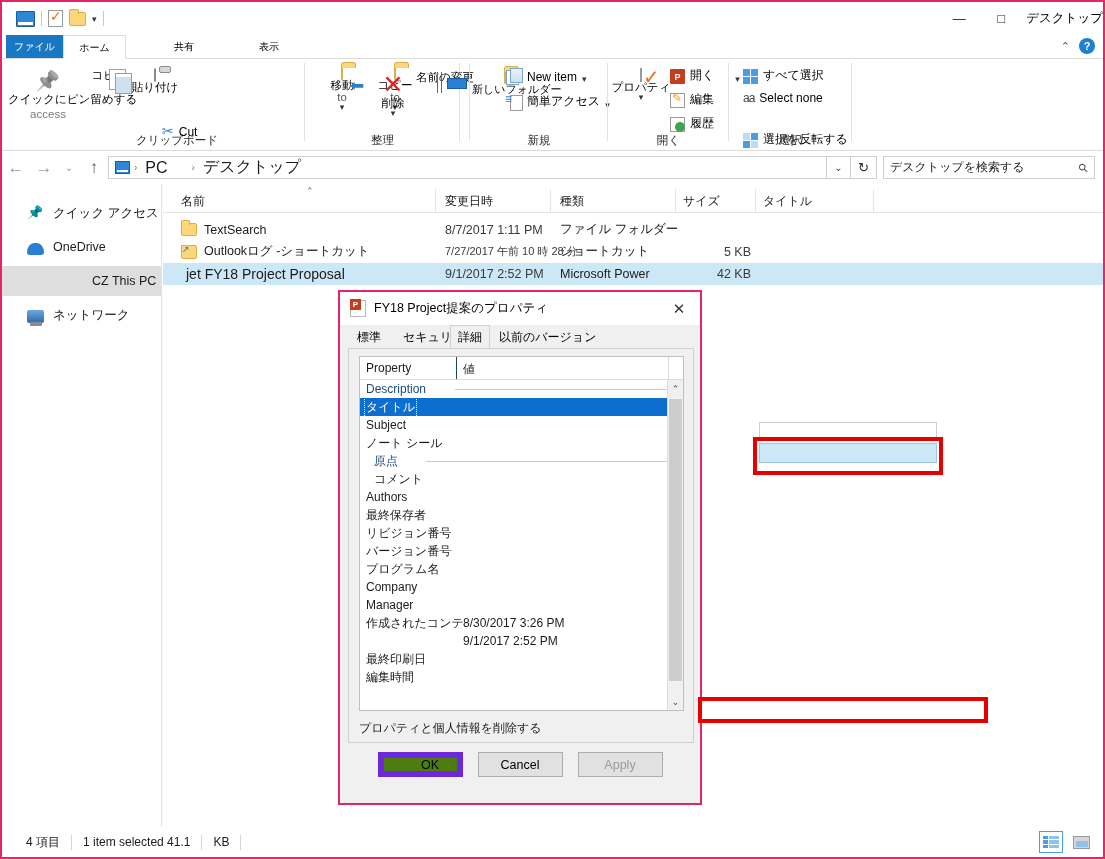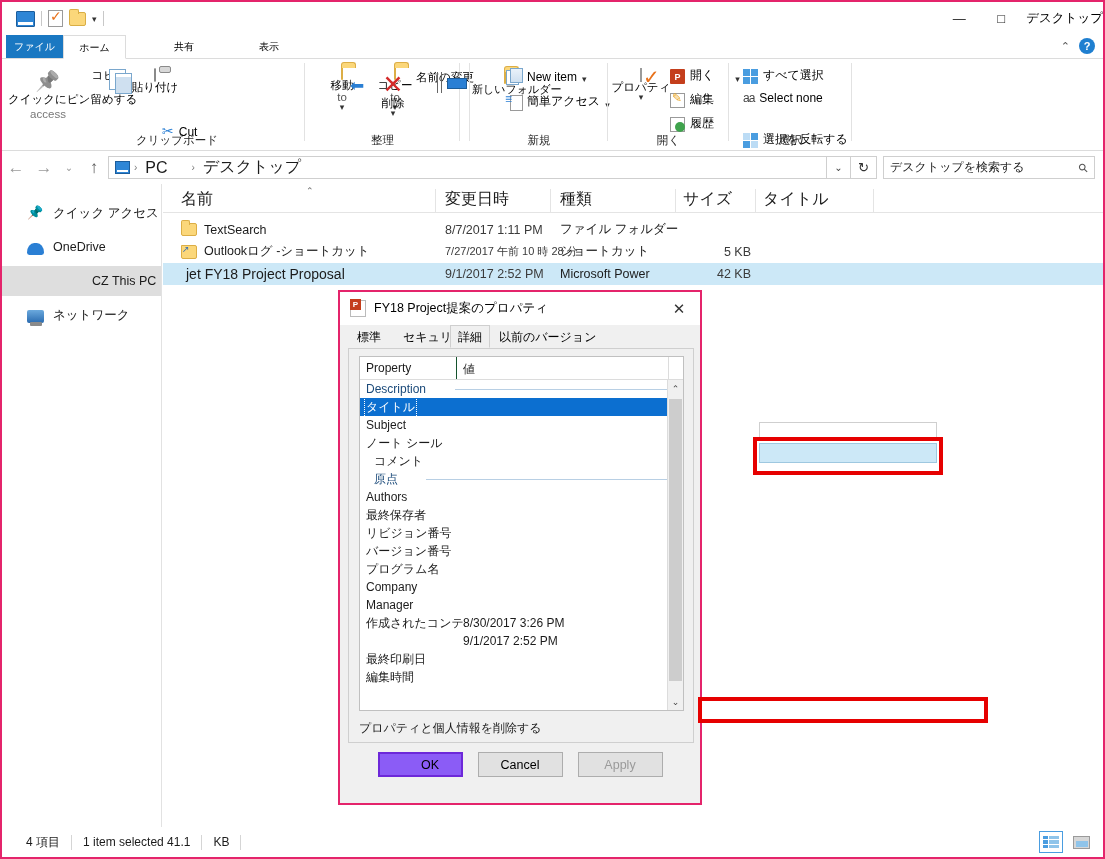--- a/index.html
+++ b/index.html
@@ -119,21 +119,21 @@
   .ni-ico { width:17px; height:16px; flex:0 0 auto; position:relative; }
   .ni-quick:before{ content:"📌"; font-size:13px; filter:hue-rotate(180deg); }
   .ni-onedrive { background:#2a7fd4; border-radius:9px 9px 3px 3px/12px 12px 3px 3px; height:12px; margin-top:3px; }
   .ni-thispc { font-size:12px; color:#b06a2a; font-weight:normal; }
   .ni-network { background:linear-gradient(#6ba9dd,#2a6bb0); border-radius:2px; height:13px; margin-top:2px; position:relative; }
   .ni-network:after{ content:""; position:absolute; left:3px; bottom:-3px; width:12px; height:4px; background:#8a8a8a; border-radius:1px; }
   .leftover-text { position:absolute; left:34px; top:663px; font-size:12.5px; color:#000; }
 
   .filepane { position:absolute; left:161px; top:0; width:940px; height:643px; background:#fff; }
   .colhead { position:absolute; left:0; top:0; width:940px; height:29px; display:flex; align-items:flex-end; }
-  .colh { position:absolute; bottom:3px; font-size:16px; color:#1b1b1b; }
+  .colh { position:absolute; bottom:3px; font-size:12px; color:#1b1b1b; }
   .colh-line { position:absolute; bottom:0; width:1px; height:24px; background:#e4e4e4; }
   .sortcaret { position:absolute; left:143px; top:2px; font-size:9px; color:#666; }
   .colhead-rule { position:absolute; left:0; bottom:0; width:940px; height:1px; background:#e4e4e4; }
 
   .rowarea { position:absolute; left:0; top:29px; width:940px; }
   .frow { position:relative; height:21px; display:flex; align-items:center; font-size:12.5px; color:#1b1b1b; }
   .frow.selected { background:#cce8f7; }
   .frow .c-name { position:absolute; left:18px; display:flex; align-items:center; gap:7px; white-space:nowrap; }
   .frow .c-date { position:absolute; left:282px; color:#3a3a3a; white-space:nowrap; }
   .frow .c-type { position:absolute; left:397px; color:#1b1b1b; white-space:nowrap; }
@@ -178,21 +178,21 @@
   .prow.group.g2:after { left:66px; }
   .prow.sel { background:#0c6fd0; color:#fff; }
   .prow.sel .pl { color:#fff; outline:1px dotted #fff; outline-offset:1px; }
   .lb-scroll { position:absolute; right:0; top:23px; width:16px; bottom:0; background:#f0f0f0; border-left:1px solid #dcdcdc; }
   .sc-arrow { height:17px; display:flex; align-items:center; justify-content:center; font-size:9px; color:#444; background:#f0f0f0; }
   .sc-thumb { position:absolute; left:1px; right:1px; top:19px; height:282px; background:#cdcdcd; }
   .redbox-prop { position:absolute; left:358px; top:405px; width:290px; height:26px; border:4px solid #e60000; }
   .removelink { position:absolute; left:10px; top:371px; font-size:12px; color:#1b1b1b; }
   .dlg-btns { position:absolute; left:0; top:460px; width:360px; height:30px; display:flex; justify-content:center; gap:15px; }
   .dbtn { width:85px; height:25px; border:1px solid #adadad; background:#e1e1e1; font-size:12.5px; display:flex; align-items:center; justify-content:center; color:#000; }
-  .dbtn.primary { border:2px solid #6d28d9; background:#8b5cf6;padding-left:20px; }
+  .dbtn.primary { border:6px solid #6d28d9; background:#4d7c0f;padding-left:20px; }
   .dbtn.disabled { color:#9a9a9a; }
 
   
   .statusbar { position:absolute; left:0; top:825px; width:1101px; height:30px; background:#fff; display:flex; align-items:center; }
   .st-text { font-size:12px; color:#1b1b1b; }
   .st-sep { width:1px; height:15px; background:#d5d5d5; margin:0 11px; }
   .view-btns { margin-left:auto; display:flex; gap:6px; padding-right:10px; }
   .vb { width:24px; height:22px; display:flex; align-items:center; justify-content:center; }
   .vb.sel { border:1px solid #4a9de0; }
   .vb-detail { width:16px; height:12px; display:grid; grid-template-columns:5px 1fr; grid-template-rows:1fr 1fr 1fr; gap:1px; }
@@ -488,25 +488,25 @@
             </div>
           <div class="prow sel">
               <span class="pl">タイトル</span>
             </div>
           <div class="prow">
               <span class="pl">Subject</span>
             </div>
           <div class="prow">
               <span class="pl">ノート シール</span>
             </div>
-          <div class="prow">
-              <span class="pl ind">コメント</span>
-            </div>
           <div class="prow group g2">
               <span class="pl ind">原点</span>
+            </div>
+          <div class="prow">
+              <span class="pl ind">コメント</span>
             </div>
           <div class="prow">
               <span class="pl">Authors</span>
             </div>
           <div class="prow">
               <span class="pl">最終保存者</span>
             </div>
           <div class="prow">
               <span class="pl">リビジョン番号</span>
             </div>

